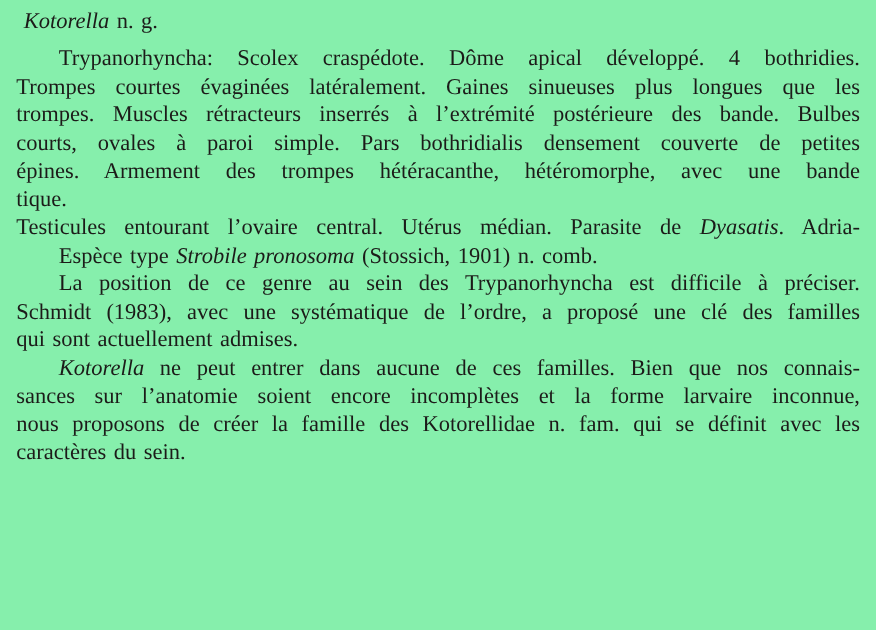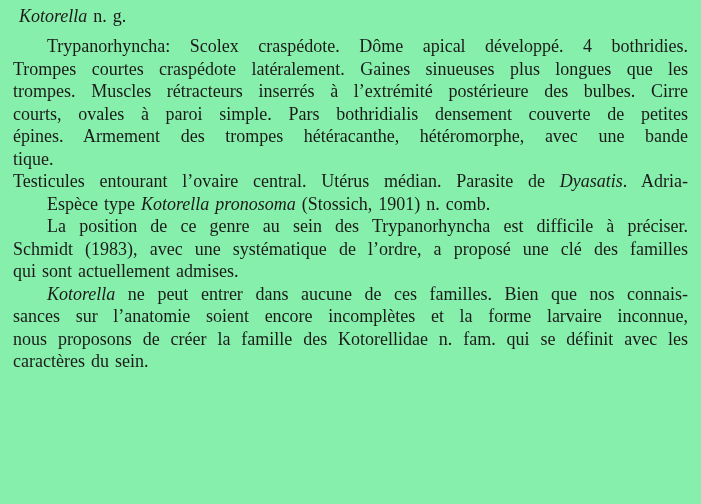--- a/index.html
+++ b/index.html
@@ -50,29 +50,29 @@
   }
 </style>
 </head>
 <body>
 
 <div class="page" style="background: #86efac; padding-left: 44px;">
   <div class="text-block" style="color: rgb(28, 27, 25);">
       <div class="line heading-line"><span class="italic">Kotorella</span><span class="roman"> n. g.</span></div>
       <div class="paragraph">
         <div class="line justify indent"><span class="roman">Trypanorhyncha: Scolex craspédote. Dôme apical développé. 4 bothridies.</span></div>
-        <div class="line justify"><span class="roman">Trompes courtes craspédote latéralement. Gaines sinueuses plus longues que les</span></div>
-        <div class="line justify"><span class="roman">trompes. Muscles rétracteurs inserrés à l’extrémité postérieure des bulbes. Cirre</span></div>
+        <div class="line justify"><span class="roman">Trompes courtes évaginées latéralement. Gaines sinueuses plus longues que les</span></div>
+        <div class="line justify"><span class="roman">trompes. Muscles rétracteurs inserrés à l’extrémité postérieure des bande. Bulbes</span></div>
         <div class="line justify"><span class="roman">courts, ovales à paroi simple. Pars bothridialis densement couverte de petites</span></div>
         <div class="line justify"><span class="roman">épines. Armement des trompes hétéracanthe, hétéromorphe, avec une bande</span></div>
         <div class="line"><span class="roman">tique.</span></div>
         <div class="line justify"><span class="roman">Testicules entourant l’ovaire central. Utérus médian. Parasite de </span><span class="italic">Dyasatis</span><span class="roman">. Adria-</span></div>
       </div>
       <div class="paragraph">
-        <div class="line indent"><span class="roman">Espèce type </span><span class="italic">Kotorella pronosoma</span><span class="roman"> (Stossich, 1901) n. comb.</span></div>
+        <div class="line indent"><span class="roman">Espèce type </span><span class="italic">Strobile pronosoma</span><span class="roman"> (Stossich, 1901) n. comb.</span></div>
       </div>
       <div class="paragraph">
         <div class="line justify indent"><span class="roman">La position de ce genre au sein des Trypanorhyncha est difficile à préciser.</span></div>
         <div class="line justify"><span class="roman">Schmidt (1983), avec une systématique de l’ordre, a proposé une clé des familles</span></div>
         <div class="line"><span class="roman">qui sont actuellement admises.</span></div>
       </div>
       <div class="paragraph">
         <div class="line justify indent"><span class="italic">Kotorella</span><span class="roman"> ne peut entrer dans aucune de ces familles. Bien que nos connais-</span></div>
         <div class="line justify"><span class="roman">sances sur l’anatomie soient encore incomplètes et la forme larvaire inconnue,</span></div>
         <div class="line justify"><span class="roman">nous proposons de créer la famille des Kotorellidae n. fam. qui se définit avec les</span></div>

